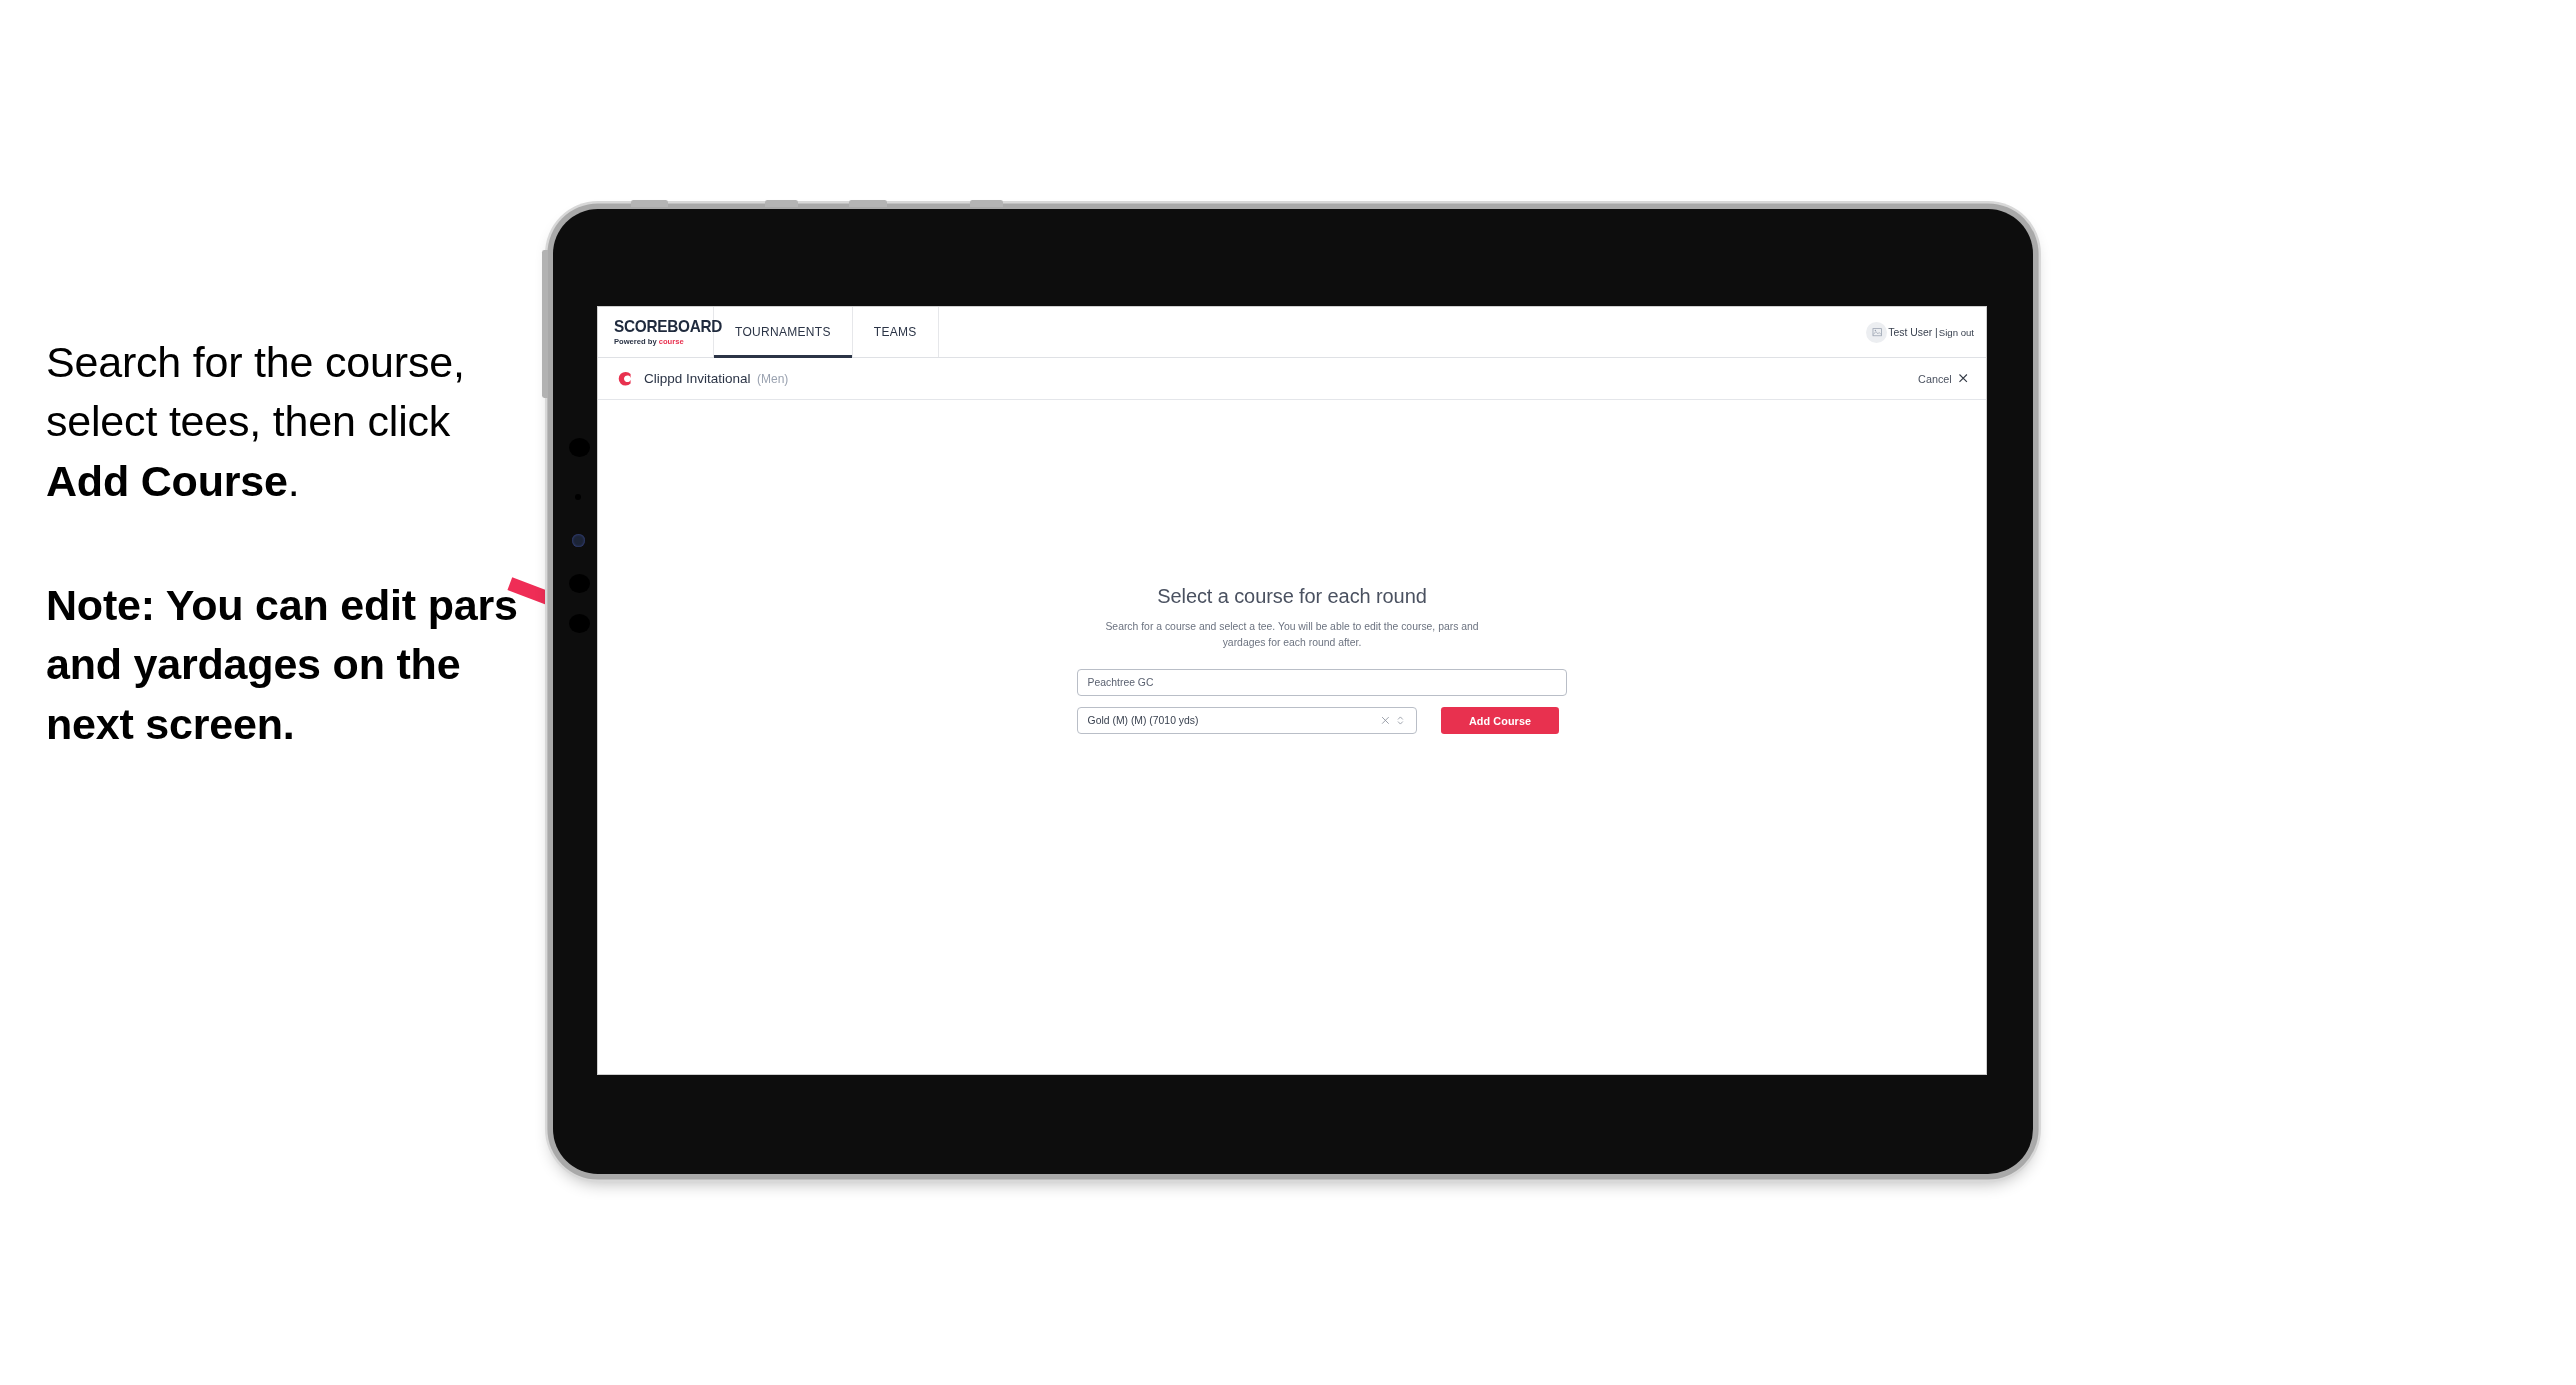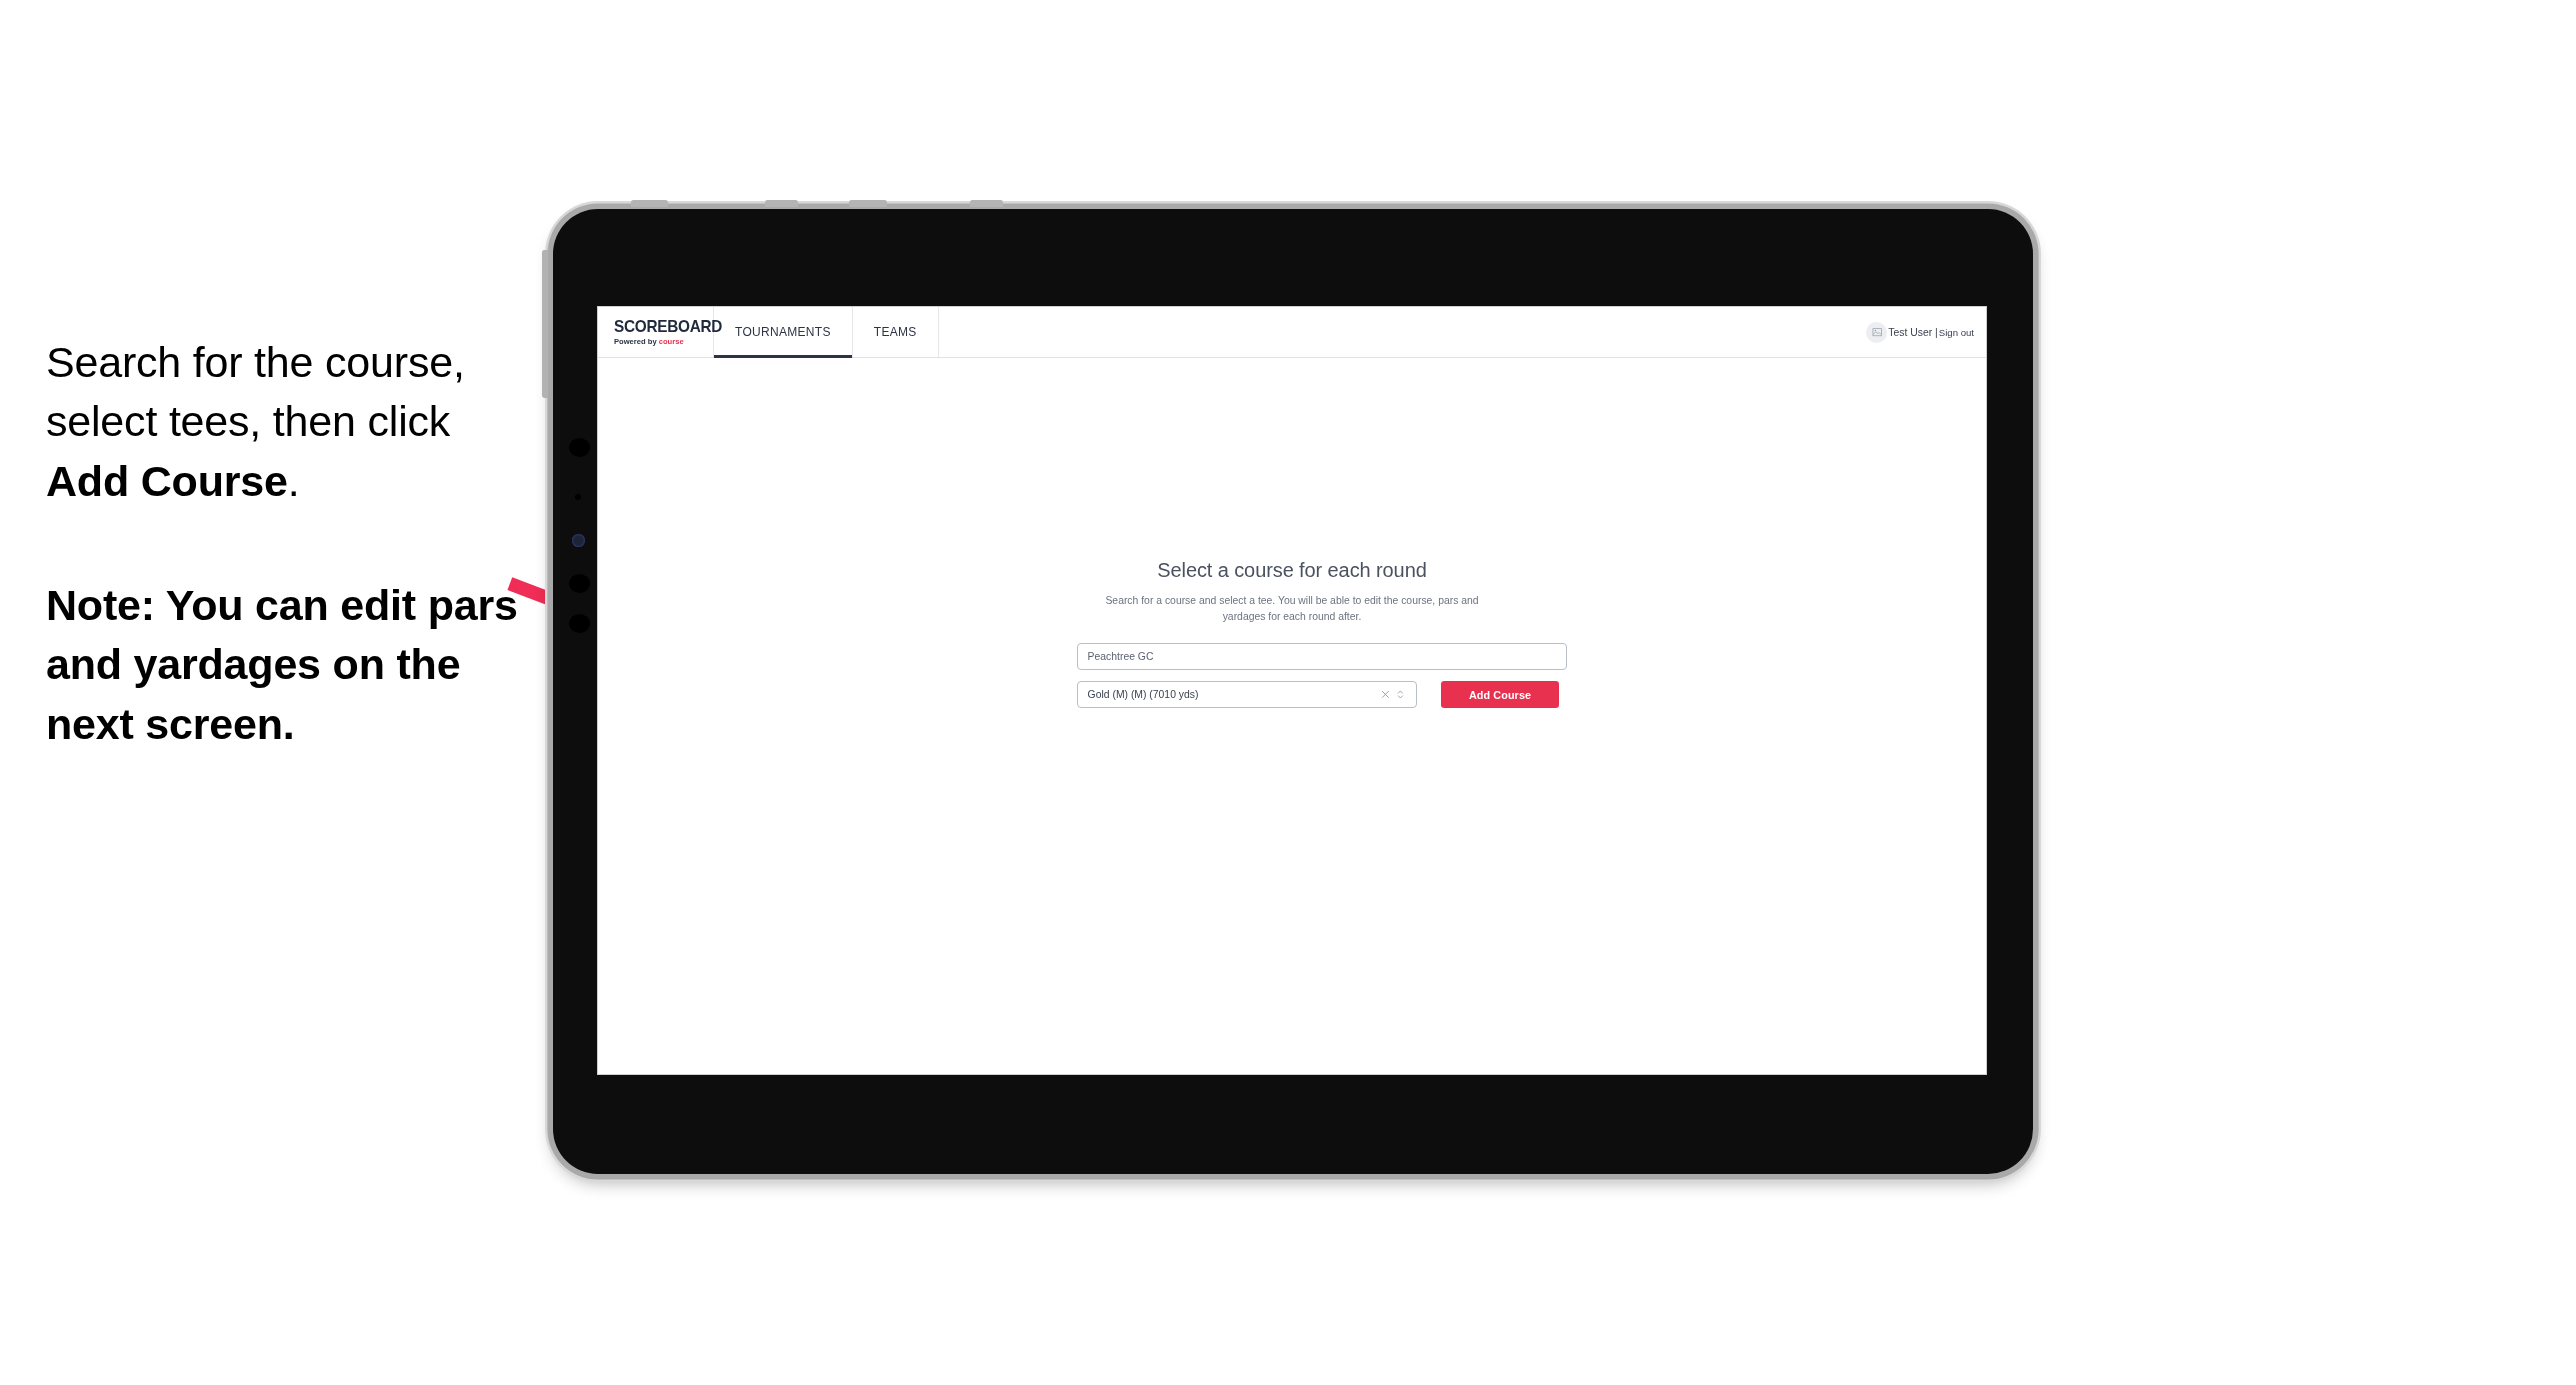--- a/index.html
+++ b/index.html
@@ -233,21 +233,20 @@
     background: #f7f9fb;
     color: #1f2a3d;
     font-weight: 400;
   }
 
   
   #body-area {
     position: relative;
     height: calc(100% - 51px - 42px - 33px);
     background: #ffffff;
-    margin-top: 16px;
   }
   #course-panel {
     position: absolute;
     left: 50%;
     top: 185px;
     transform: translateX(-50%);
     width: 430px;
     text-align: center;
   }
   #panel-heading {
@@ -376,20 +375,34 @@
               <rect x="1.5" y="2.5" width="13" height="11" fill="none" stroke="#9aa2b0" stroke-width="1.2"></rect>
               <path d="M2 11.5 L6 7 L9 10.5 L11 8.5 L14 11.5" fill="none" stroke="#9aa2b0" stroke-width="1.1"></path>
               <circle cx="5.2" cy="5.2" r="1.1" fill="#9aa2b0"></circle>
             </svg>
           </div>
           <span id="user-name">Test User |</span>
           <span id="sign-out">Sign out</span>
         </div>
       </div>
 
+      <div id="title-row">
+        <svg id="clippd-mark" viewBox="0 0 24 24">
+          <path d="M20 5.6 A9.4 9.4 0 1 0 20 18.4 L20 13.2 A4.6 4.6 0 1 1 20 10.8 Z" fill="#e8314f"></path>
+        </svg>
+        <span id="tourney-name">Clippd Invitational</span>
+        <span id="tourney-gender">(Men)</span>
+        <div id="title-spacer"></div>
+        <div id="cancel-wrap">
+          <span id="cancel-label">Cancel</span>
+          <svg width="10.4" height="10.4" viewBox="0 0 14 14">
+            <path d="M2 2 L12 12 M12 2 L2 12" stroke="#333a46" stroke-width="1.5" fill="none"></path>
+          </svg>
+        </div>
+      </div>
 
 
       <div id="body-area">
         <div id="course-panel">
           <div id="panel-heading">Select a course for each round</div>
           <div id="panel-sub">Search for a course and select a tee. You will be able to edit the course, pars and yardages for each round after.</div>
 
           <div id="search-field">
             <span id="search-value" placeholder="Search for a course">Peachtree GC</span>
           </div>

